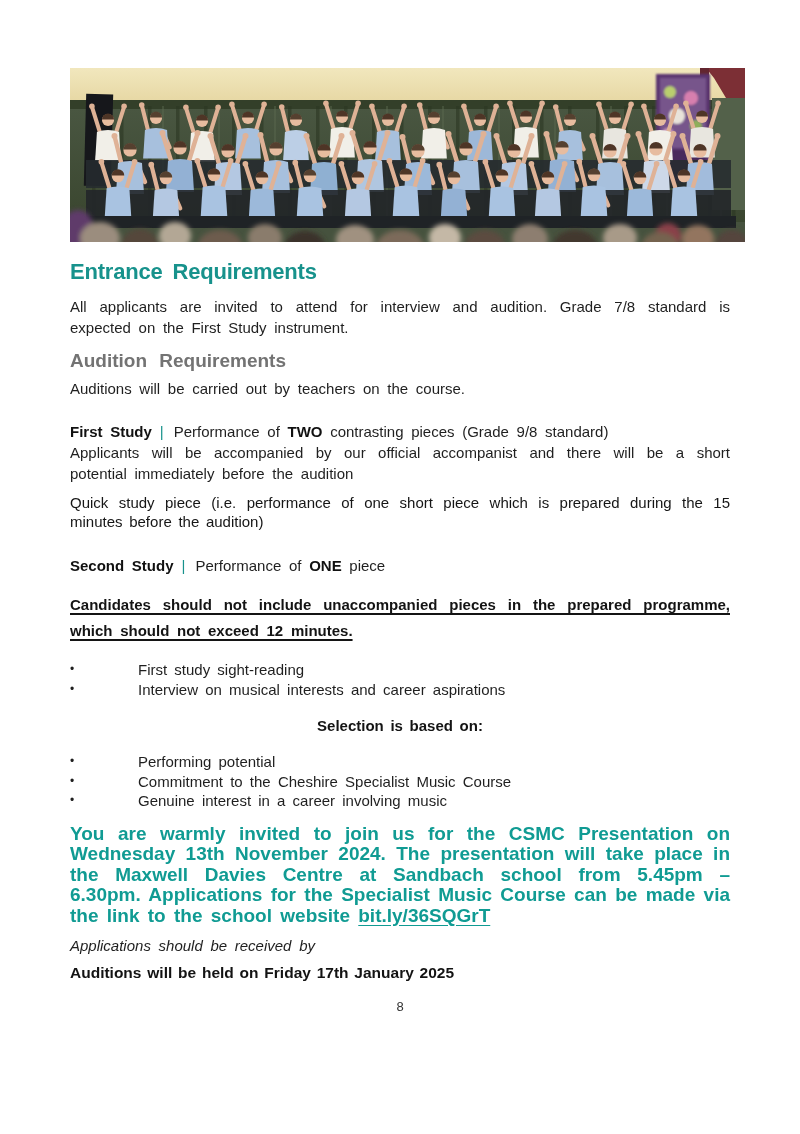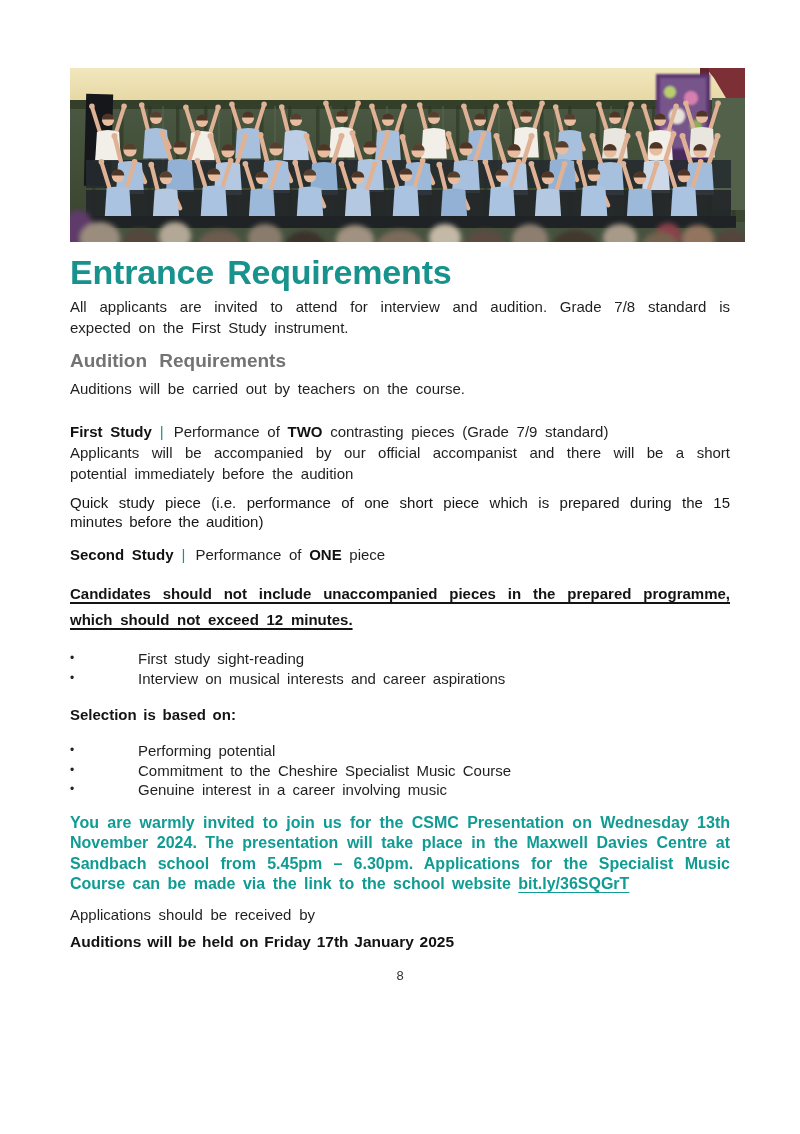--- a/index.html
+++ b/index.html
@@ -3,21 +3,21 @@
 <meta charset="utf-8">
 <style>
   html,body{margin:0;padding:0;background:#ffffff;}
   body{
     width:800px;height:1134px;position:relative;overflow:hidden;
     font-family:"Liberation Sans", sans-serif;color:#1f1f1f;
   }
   .page{box-sizing:border-box;width:800px;height:1134px;padding:68px 70px 0 70px;}
   .photo{width:675px;height:174px;overflow:hidden;background:#46523e;}
   h1{
-    margin:15px 0 9px 0;font-size:34px;line-height:30px;font-weight:bold;
+    margin:15px 0 9px 0;font-size:22px;line-height:30px;font-weight:bold;
     color:#17928c;letter-spacing:-0.2px;word-spacing:4px;
   }
   h2{
     margin:12px 0 6px 0;font-size:19px;line-height:22px;font-weight:bold;
     color:#737373;word-spacing:7px;
   }
   p{margin:0;}
   .body{font-size:15px;line-height:21px;word-spacing:3.5px;}
   .just{text-align:justify;}
   .mb10{margin-bottom:2px;}
@@ -28,27 +28,27 @@
   .semibold{font-weight:400;color:#161616;word-spacing:2.5px;}
   .quick{margin-top:9px;font-size:15px;line-height:19px;}
   .candidates{
     margin-top:16px;margin-bottom:16px;font-size:15px;line-height:26px;
     font-weight:bold;color:#141414;text-align:justify;word-spacing:3.5px;
     text-decoration:underline;text-underline-offset:3px;text-decoration-thickness:1.5px;
   }
   .bullets{margin:0 0 18px 0;}
   .bullet-row{display:flex;font-size:15px;line-height:19.5px;word-spacing:3px;}
   .bullet-glyph{width:68px;flex:0 0 68px;font-size:12px;line-height:19.5px;}
-  .selection-title{margin:15px 0 18px 0;font-size:15px;font-weight:bold;color:#141414;word-spacing:2.5px;}
+  .selection-title{margin:15px 0 18px 0;font-size:15px;font-weight:bold;color:#141414;word-spacing:2.5px;text-align:center;}
   .invite{
-    margin:13px 0 9px 0;font-size:16px;line-height:20.5px;font-weight:bold;
+    margin:13px 0 9px 0;font-size:19px;line-height:20.5px;font-weight:bold;
     color:#109b93;text-align:justify;word-spacing:3px;
   }
   .invite-link{color:#109b93;text-decoration:underline;text-underline-offset:2.5px;cursor:pointer;}
-  .received{font-size:15px;line-height:21px;word-spacing:3.5px;margin-bottom:6px;}
+  .received{font-size:15px;line-height:21px;word-spacing:3.5px;margin-bottom:6px;font-style:italic;}
   .bold-line{font-size:15.5px;line-height:21px;font-weight:bold;color:#131313;margin-bottom:6.5px;word-spacing:1.5px;}
   .pagenum{margin-top:16px;text-align:center;font-size:13px;color:#333;}
 </style>
 </head>
 <body>
 
 <div class="page">
 
   <div class="photo">
     <svg width="675" height="174" viewBox="0 0 675 174" xmlns="http://www.w3.org/2000/svg">
@@ -229,27 +229,27 @@
   </div>
 
   <h1>Entrance Requirements</h1>
 
   <p class="body just mb10">All applicants are invited to attend for interview and audition. Grade 7/8 standard is expected on the First Study instrument.</p>
 
   <h2>Audition Requirements</h2>
 
   <p class="body mb18">Auditions will be carried out by teachers on the course.</p>
 
-  <p class="studyline"><strong>First Study</strong><span class="pipe">|</span><span>Performance of</span> <strong>TWO</strong> <span>contrasting pieces (Grade 7/9 standard)</span></p>
+  <p class="studyline"><strong>First Study</strong><span class="pipe">|</span><span>Performance of</span> <strong>TWO</strong> <span>contrasting pieces (Grade 9/8 standard)</span></p>
 
   <p class="body just">Applicants will be accompanied by our official accompanist and there will be a short potential immediately before the audition</p>
 
   <p class="body just semibold quick">Quick study piece (i.e. performance of one short piece which is prepared during the 15 minutes before the audition)</p>
 
-  <p class="studyline" style="margin-top:13px;"><strong>Second Study</strong><span class="pipe">|</span><span>Performance of</span> <strong>ONE</strong> <span>piece</span></p>
+  <p class="studyline" style="margin-top:24px;"><strong>Second Study</strong><span class="pipe">|</span><span>Performance of</span> <strong>ONE</strong> <span>piece</span></p>
 
   <p class="candidates">Candidates should not include unaccompanied pieces in the prepared programme, which should not exceed 12 minutes.</p>
 
   <div class="bullets">
     <div class="bullet-row">
       <span class="bullet-glyph">•</span>
       <span>First study sight-reading</span>
     </div>
     <div class="bullet-row">
       <span class="bullet-glyph">•</span>

